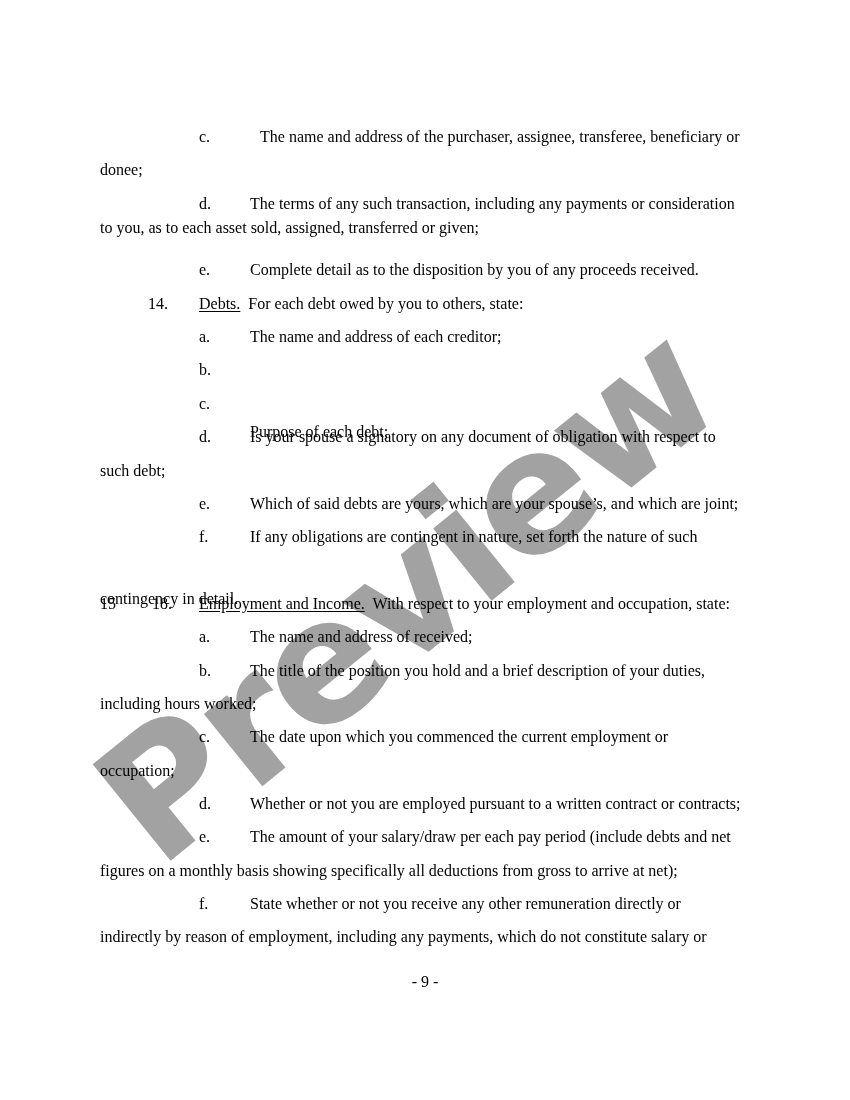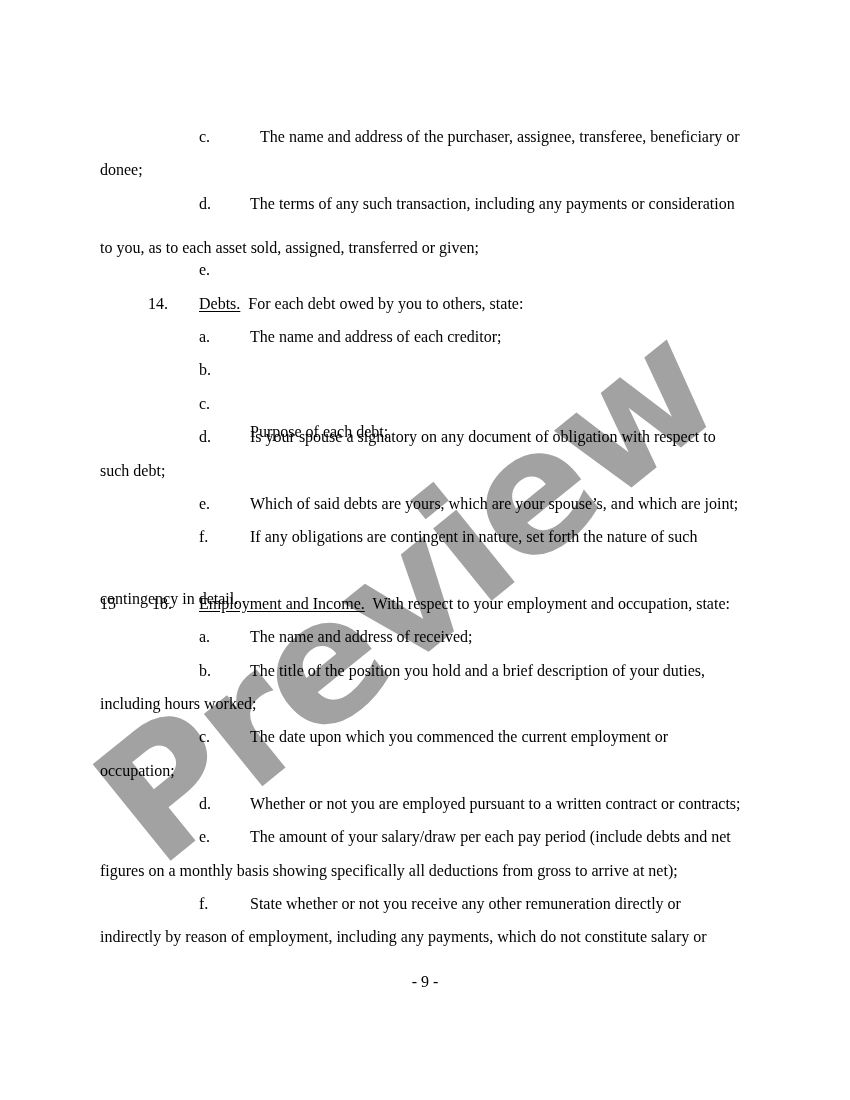--- a/index.html
+++ b/index.html
@@ -110,25 +110,26 @@
         <span class="marker" style="left: 199px;">c.</span>
         <span class="body" style="left: 260px;"><span>The name and address of the purchaser, assignee, transferee, beneficiary or</span></span>
       </div>
       <div class="doc-line" style="top: 160.35px;">
         <span class="body" style="left: 100px;"><span>donee;</span></span>
       </div>
       <div class="doc-line" style="top: 193.7px;">
         <span class="marker" style="left: 199px;">d.</span>
         <span class="body" style="left: 250px;"><span>The terms of any such transaction, including any payments or consideration</span></span>
       </div>
-      <div class="doc-line" style="top: 238px;">
+      <div class="doc-line" style="top: 218px;">
         <span class="body" style="left: 100px;"><span>to you, as to each asset sold, assigned, transferred or given;</span></span>
       </div>
       <div class="doc-line" style="top: 260.4px;">
         <span class="marker" style="left: 199px;">e.</span>
+        <span class="body" style="left: 250px;"><span>Complete detail as to the disposition by you of any proceeds received.</span></span>
       </div>
       <div class="doc-line" style="top: 293.75px;">
         <span class="marker" style="left: 148px;">14.</span>
         <span class="body" style="left: 199px;"><span class="u">Debts.</span><span>  For each debt owed by you to others, state:</span></span>
       </div>
       <div class="doc-line" style="top: 327.1px;">
         <span class="marker" style="left: 199px;">a.</span>
         <span class="body" style="left: 250px;"><span>The name and address of each creditor;</span></span>
       </div>
       <div class="doc-line" style="top: 360.45px;">

